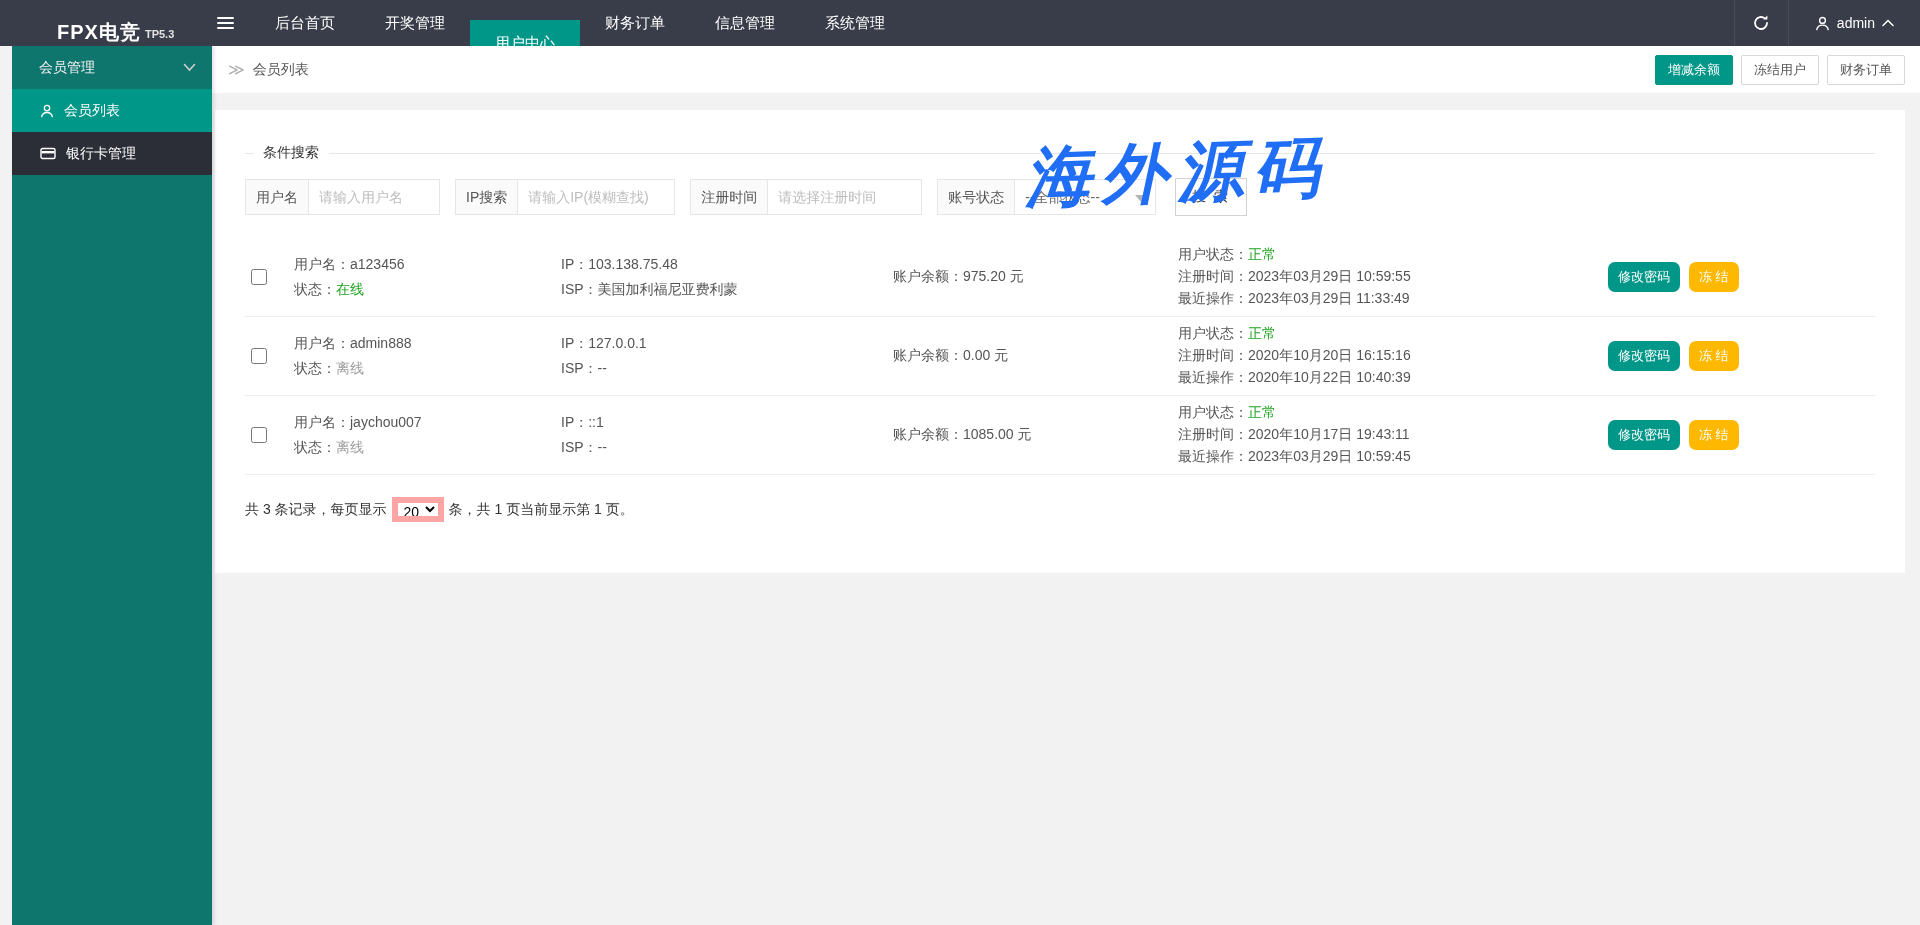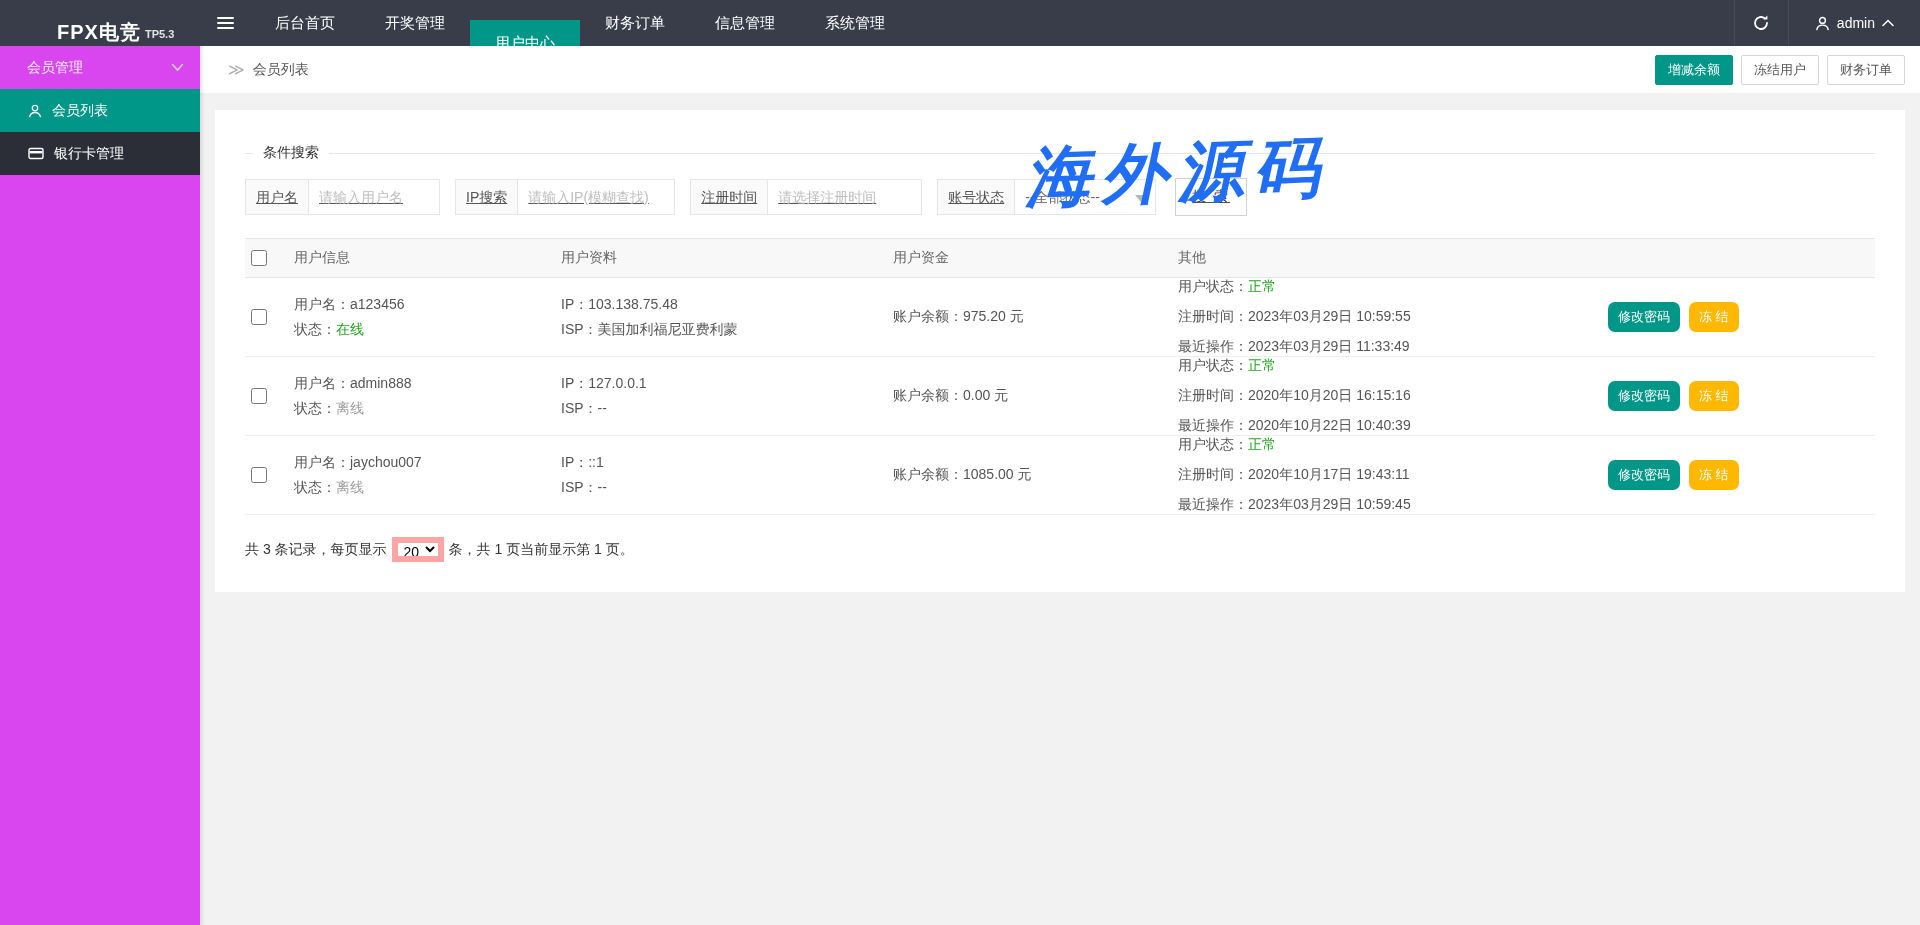--- a/index.html
+++ b/index.html
@@ -14,21 +14,21 @@
   .hamburger { width:50px; display:flex; flex-direction:column; justify-content:center; align-items:center; gap:3px; cursor:pointer; }
   .hamburger i { display:block; width:17px; height:2px; background:#fff; border-radius:1px; }
   .nav { display:flex; align-items:stretch; }
   .tab { padding:0 25px; line-height:46px; color:#fff; font-size:15px; cursor:pointer; }
   .tab.active { background:#009688;margin-top:20px; }
   .header-right { margin-left:auto; display:flex; align-items:stretch; }
   .refresh-btn { width:55px; display:flex; align-items:center; justify-content:center; border-left:1px solid rgba(255,255,255,.08); border-right:1px solid rgba(255,255,255,.08); cursor:pointer; }
   .admin-box { display:flex; align-items:center; gap:7px; padding:13px 26px; color:#fff; font-size:14px; cursor:pointer; }
 
   
-  .sidebar { position:absolute; top:46px; left:0; width:200px; height:879px; background:#d946ef; z-index:15; box-shadow:2px 0 4px rgba(0,0,0,.12); }
+  .sidebar { position:absolute; top:46px; left:12px; width:200px; height:879px; background:#0f766e; z-index:15; box-shadow:2px 0 4px rgba(0,0,0,.12); }
   .side-group { height:43px; display:flex; align-items:center; justify-content:space-between; padding:0 16px 0 27px; color:#f0f0f0; font-size:14px; cursor:pointer; }
   .side-sub { background:#2b2e36; }
   .side-item { height:43px; display:flex; align-items:center; gap:10px; padding-left:28px; color:#fff; font-size:14px; cursor:pointer; }
   .side-item.active { background:#009688; }
   .side-item svg { flex:0 0 auto; }
 
   
   .main { position:absolute; top:46px; left:200px; width:1720px; height:879px; }
   .crumb-bar { height:47px; background:#fff; display:flex; align-items:center; padding:0 15px 0 28px; }
   .crumb-icon { color:#b0b0b0; font-size:16px; margin-right:8px; }
@@ -37,42 +37,42 @@
   .btn { height:30px; line-height:28px; padding:0 12px; font-size:13px; border-radius:2px; cursor:pointer; border:1px solid transparent; }
   .btn-teal { background:#009688; border-color:#009688; color:#fff; }
   .btn-plain { background:#fff; border:1px solid #d7d7d7; color:#555; }
 
   .content { padding:17px 15px; }
   .card { background:#fff; min-height:463px; padding:22px 30px 30px; position:relative; }
 
   
   fieldset.search { border:none; border-top:1px solid #e6e6e6; margin-top:12px; }
   fieldset.search legend { font-size:14px; color:#333; padding:0 10px; margin-left:8px; }
-  .search-row { display:flex; align-items:center; margin-top:16px;text-decoration:underline; }
+  .search-row { display:flex; align-items:center; margin-top:16px; }
   .fgroup { display:flex; margin-right:15px; }
   .flabel { background:#fafafa; border:1px solid #e6e6e6; border-right:none; height:36px; line-height:34px; padding:0 10px; font-size:14px; color:#555; white-space:nowrap; }
   .fgroup input { border:1px solid #e6e6e6; height:36px; padding:0 10px; font-size:14px; color:#333; outline:none; }
   .fgroup input::placeholder { color:#bdbdbd; }
   .in-user { width:132px; } .in-ip { width:158px; } .in-time { width:155px; }
   .sel-wrap { position:relative; }
   .sel-status { -webkit-appearance:none; appearance:none; border:1px solid #e6e6e6; height:36px; width:142px; padding:0 24px 0 10px; font-size:14px; color:#666; background:#fff; outline:none; }
   .sel-arrow { position:absolute; right:9px; top:16px; width:0; height:0; border-left:6px solid transparent; border-right:6px solid transparent; border-top:7px solid #b5b5b5; pointer-events:none; }
   .btn-search { height:38px; padding:0 16px; background:#fff; border:1px solid #d2d2d2; font-size:14px; color:#333; letter-spacing:2px; cursor:pointer; margin-left:4px; }
 
   
   .utable { margin-top:22px; }
   .trow { display:flex; align-items:center; border-bottom:1px solid #eee; }
   .thead { background:#f8f8f8; height:40px; border-top:1px solid #e6e6e6; border-bottom:1px solid #e6e6e6; font-size:14px; color:#666; }
   .tbody-row { height:79px; font-size:14px; color:#555; }
   .col-check { width:49px; display:flex; align-items:center; padding-left:6px; }
   .col-check input { width:16px; height:16px; cursor:pointer; }
   .col1 { width:267px; } .col2 { width:332px; } .col3 { width:285px; } .col4 { width:430px; }
   .col5 { flex:1; display:flex; align-items:center; gap:9px; }
   .lines { display:flex; flex-direction:column; gap:7px; }
-  .lines3 { gap:12px; }
+  .lines3 { gap:4px; }
   .v-green { color:#21a321; }
   .v-gray { color:#9d9d9d; }
   .btn-sm { height:30px; line-height:28px; padding:0 10px; font-size:13px; border-radius:7px; border:none; color:#fff; cursor:pointer; }
   .btn-pwd { background:#009688; }
   .btn-frz { background:#ffb800; }
 
   
   .pager { margin-top:22px; font-size:14px; color:#333; display:flex; align-items:center; gap:5px; }
   .pager select { height:25px; font-size:14px; border:6px solid #fca5a5; background:#fff; padding:0 2px; }
 
@@ -182,30 +182,20 @@
                 <option>--全部状态--</option>
               </select>
               <span class="sel-arrow"></span>
             </span>
           </div>
           <button class="btn-search">搜 索</button>
         </div>
       </fieldset>
 
       <div class="utable">
-        <div class="trow thead">
-          <div class="col-check">
-              <input type="checkbox" style="">
-            </div>
-          <div class="col1">用户信息</div>
-          <div class="col2">用户资料</div>
-          <div class="col3">用户资金</div>
-          <div class="col4">其他</div>
-          <div class="col5"></div>
-        </div>
 
         <div class="trow tbody-row">
           <div class="col-check">
               <input type="checkbox" style="">
             </div>
           <div class="col1">
               <div class="lines">
             <div><span>用户名：</span><span>a123456</span></div>
             <div><span>状态：</span><span class="v-green">在线</span></div>
           </div>

